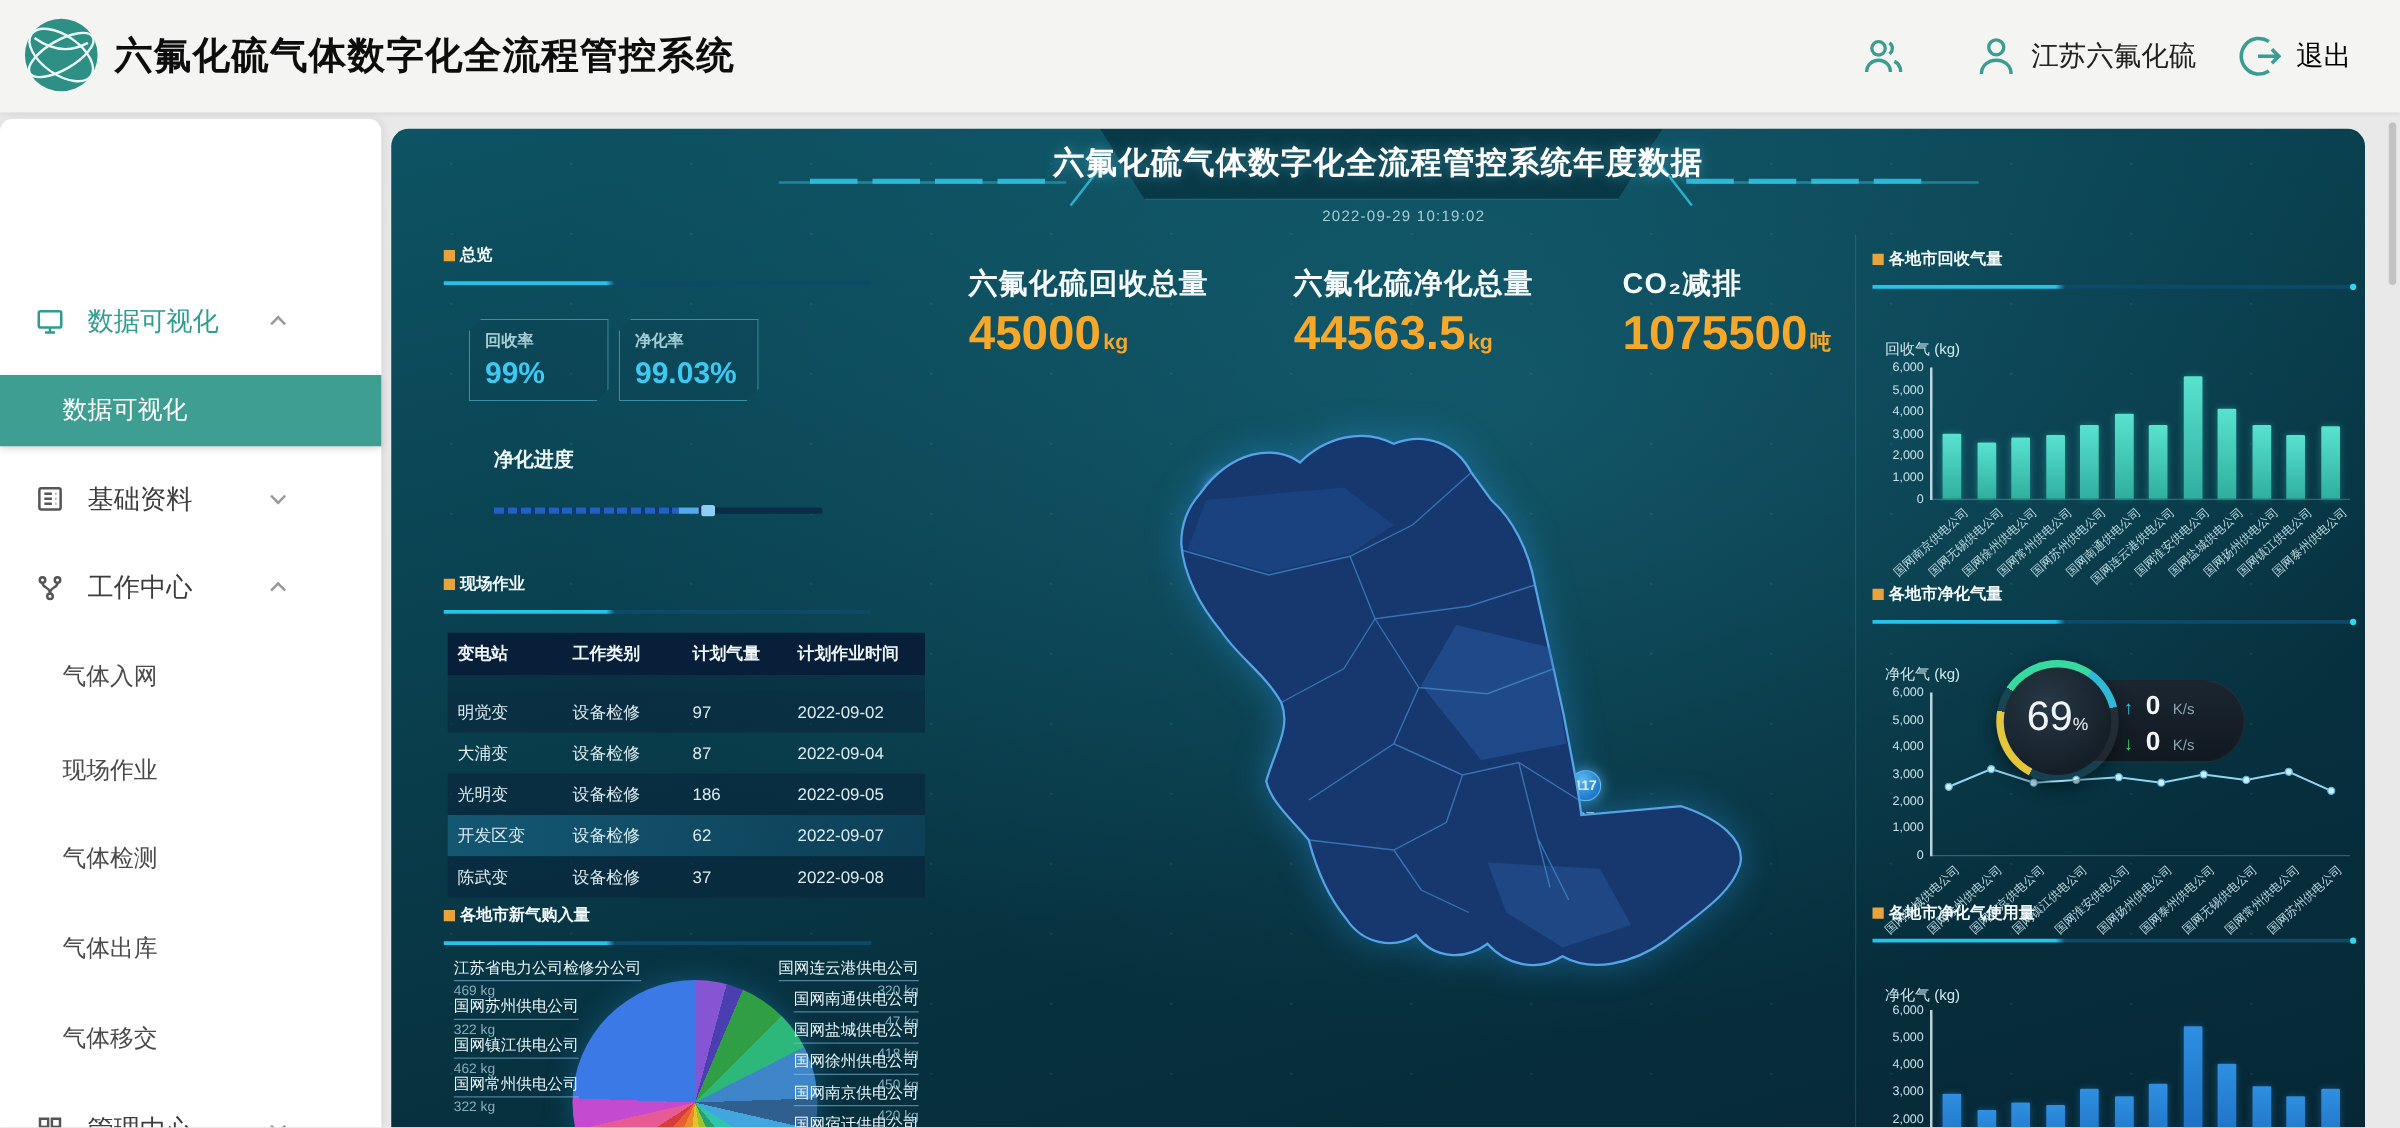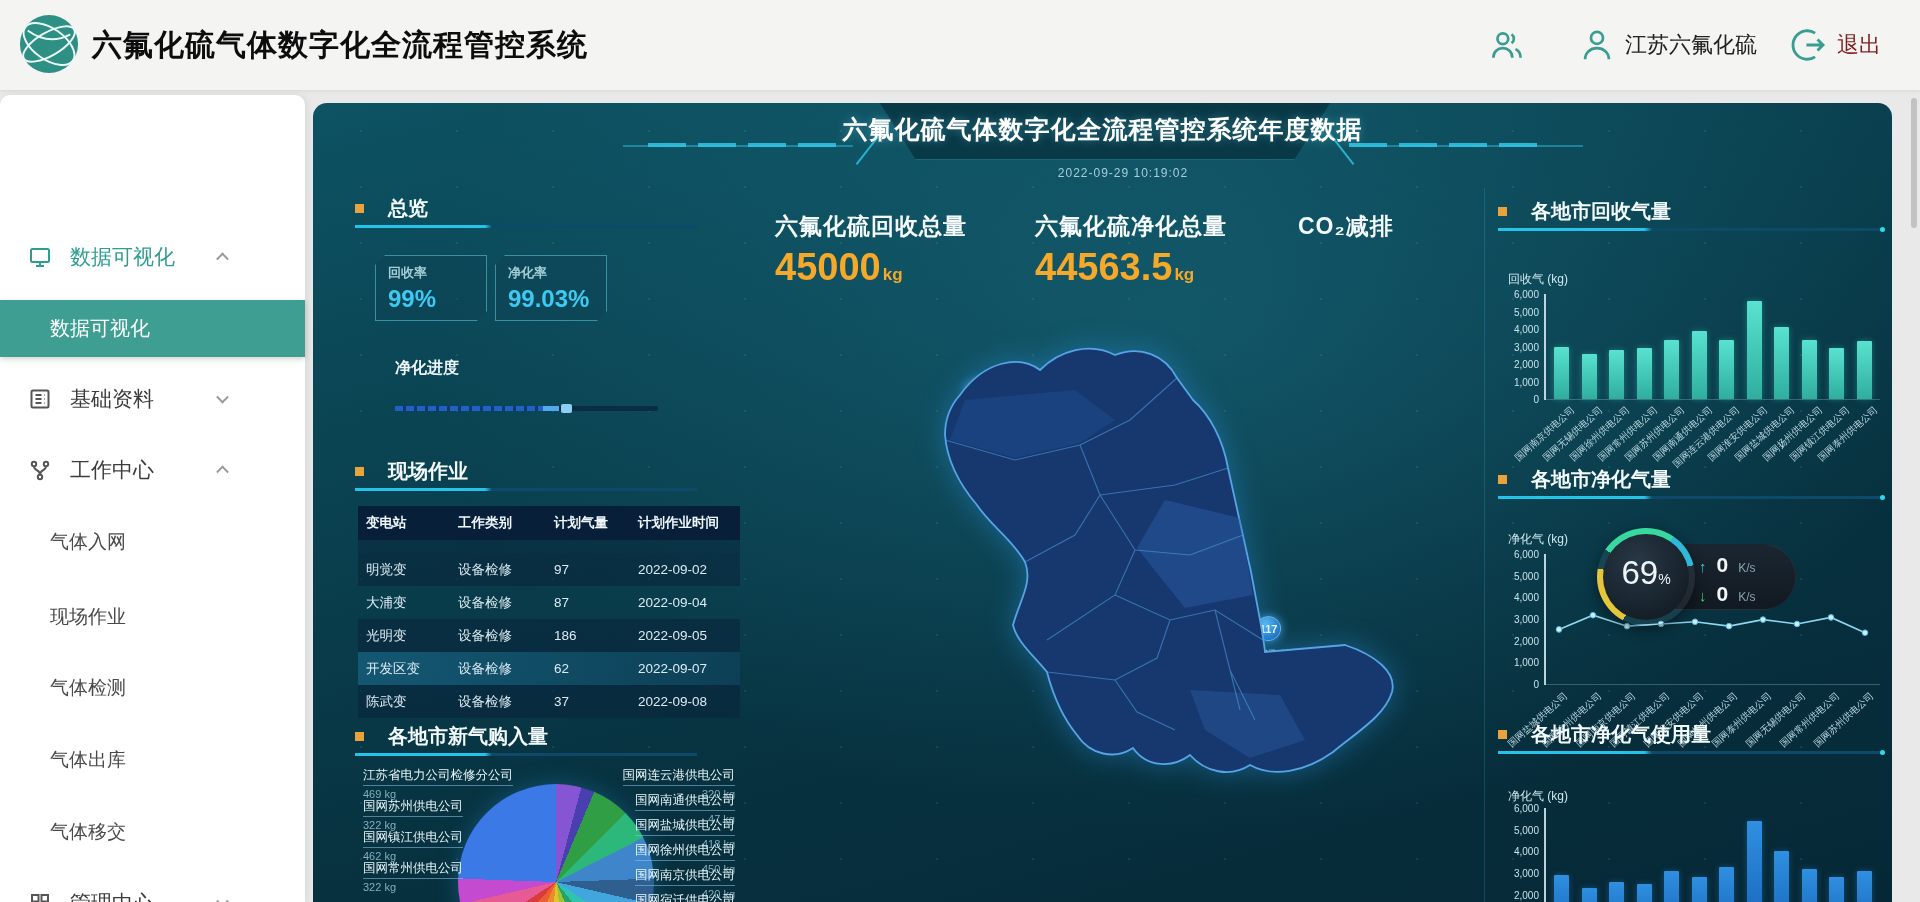--- a/index.html
+++ b/index.html
@@ -8,21 +8,21 @@
   #page { position:relative; width:1920px; height:902px; background:#e9e9e9; overflow:hidden; }
 
   
   #hdr { position:absolute; left:0; top:0; width:1920px; height:90px; background:#f4f4f3;
     box-shadow:0 1px 3px rgba(0,0,0,.08); z-index:30; }
   #logo { position:absolute; left:18px; top:13px; width:62px; height:62px; }
   #app-title { position:absolute; left:92px; top:0; height:90px; line-height:90px;
     font-size:30px; font-weight:bold; color:#0d0d0d; letter-spacing:1px; }
   .hdr-ic { position:absolute; top:26px; width:38px; height:38px; color:#3a9d8f; cursor:pointer; }
   #hdr-user-label { position:absolute; left:1625px; top:0; height:90px; line-height:90px; font-size:22px; color:#222; }
-  #hdr-logout-label { position:absolute; left:1837px; top:0; height:72px; line-height:90px; font-size:22px; color:#7f1d1d; cursor:pointer; }
+  #hdr-logout-label { position:absolute; left:1837px; top:0; height:72px; line-height:90px; font-size:22px; color:#000000; cursor:pointer; }
   #scrollbar { position:absolute; right:3px; top:98px; width:6px; height:130px; border-radius:3px; background:#c2c2c2; }
 
   
   #sidebar { position:absolute; left:0; top:95px; width:305px; height:807px; background:#ffffff;
     border-radius:10px 10px 0 0; box-shadow:2px 0 8px rgba(0,0,0,.07); z-index:20; }
   .side-item { position:absolute; left:0; width:305px; cursor:pointer; }
   .side-parent { height:44px; display:flex; align-items:center; gap:18px; padding-left:28px;
     font-size:21px; color:#3c3c3c; }
   .side-parent .ic { width:24px; height:24px; flex:0 0 24px; color:#555; }
   .side-parent.active { color:#2e9d8f; } .side-parent.active .ic { color:#2e9d8f; }
@@ -53,22 +53,22 @@
     font-size:25px; font-weight:bold; color:#fff; letter-spacing:1px;
     text-shadow:0 0 10px rgba(110,220,250,.4); }
   #banner-date { position:absolute; left:0; top:63px; width:1579px; text-align:center;
     font-size:12px; color:#a9cdd7; letter-spacing:1px;padding-left:41px; }
   .deco-dashes { position:absolute; top:40px; display:flex; gap:12px; }
   .deco-dashes i { display:block; width:38px; height:4px; background:rgba(47,200,232,.85); }
   .deco-slant { position:absolute; top:22px; width:2px; height:44px; background:rgba(47,200,232,.8); }
   .deco-line { position:absolute; top:42px; height:2px; background:rgba(47,200,232,.45); }
 
   
-  .sec { position:absolute; display:flex; align-items:center; gap:24px;
-    font-size:20px; font-weight:bold; color:#f2fafc; }
+  .sec { position:absolute; display:flex; align-items:center; gap:4px;
+    font-size:13px; font-weight:bold; color:#f2fafc; }
   .sec .bullet { width:9px; height:9px; background:#e8a33d; }
   .sec-line { position:absolute; height:3px;
     background:linear-gradient(90deg,#25c3ea 0%,#25c3ea 38%,#0d4a6a 40%,#0d4a6a 100%); }
   .sec-line.dot::after { content:""; position:absolute; right:-2px; top:-1px; width:5px; height:5px;
     border-radius:50%; background:#2fd8f0; }
 
   
   .ov-card { position:absolute; width:112px; height:66px; border:1px solid rgba(95,205,225,.55);
     background:rgba(12,60,80,.25); padding:8px 0 0 12px;
     clip-path:polygon(10px 0,100% 0,100% calc(100% - 10px),calc(100% - 10px) 100%,0 100%,0 10px); }
@@ -346,20 +346,23 @@
 
     <div class="stat-lb" style="left:462px; top:108px">六氟化硫回收总量</div>
     <div class="stat-vl" style="left:462px; top:143px">
       <span>45000</span><span class="unit">kg</span>
     </div>
     <div class="stat-lb" style="left:722px; top:108px">六氟化硫净化总量</div>
     <div class="stat-vl" style="left:722px; top:143px">
       <span>44563.5</span><span class="unit">kg</span>
     </div>
     <div class="stat-lb" style="left:985px; top:108px">CO₂减排</div>
+    <div class="stat-vl" style="left:985px; top:143px">
+      <span>1075500</span><span class="unit">吨</span>
+    </div>
 
     <svg id="map-svg" style="left:472px; top:197px" viewBox="0 0 700 500">
       <path d="M175,95 C200,60 235,55 255,70 C275,50 305,42 330,55 C355,45 380,55 392,78 L408,100 C425,115 438,140 443,168 C450,200 458,235 466,272 C472,305 478,332 480,352 L560,345 C590,355 612,372 607,392 C600,415 575,430 548,452 C520,472 488,478 465,465 C445,478 420,472 405,455 C388,468 362,468 348,448 C330,460 305,455 292,435 C278,418 268,395 262,372 C248,355 232,342 228,325 C235,300 248,282 240,262 C228,240 205,225 192,205 C175,185 162,160 160,135 C160,118 166,105 175,95 Z" fill="#16386e" stroke="#55a5e6" stroke-width="1.8"></path>
       <polygon points="180,100 290,90 330,120 295,143 230,158 165,140" fill="#1d4a8d" opacity="0.55"></polygon>
       <polygon points="380,200 455,218 468,295 400,308 352,248" fill="#2d64af" opacity="0.4"></polygon>
       <polygon points="405,390 495,395 520,440 465,458 420,430" fill="#2d64af" opacity="0.35"></polygon>
       <path d="M160,140 L230,160 295,145 345,120 392,78 M295,145 L315,195 290,235 240,262 M443,168 L390,185 315,195 M315,195 L350,250 330,295 262,340 M458,235 L405,255 350,250 M330,295 L385,320 430,310 478,340 M262,372 L330,380 372,358 385,320 M430,310 L445,370 455,410 M330,380 L352,412 390,430 M445,370 L470,420" fill="none" stroke="#4f9bdc" stroke-width="1.1" opacity="0.6"></path>
     </svg>
     <div id="map-markers">
         <div class="city-marker" style="left: 652px; top: 277px;">159</div>

